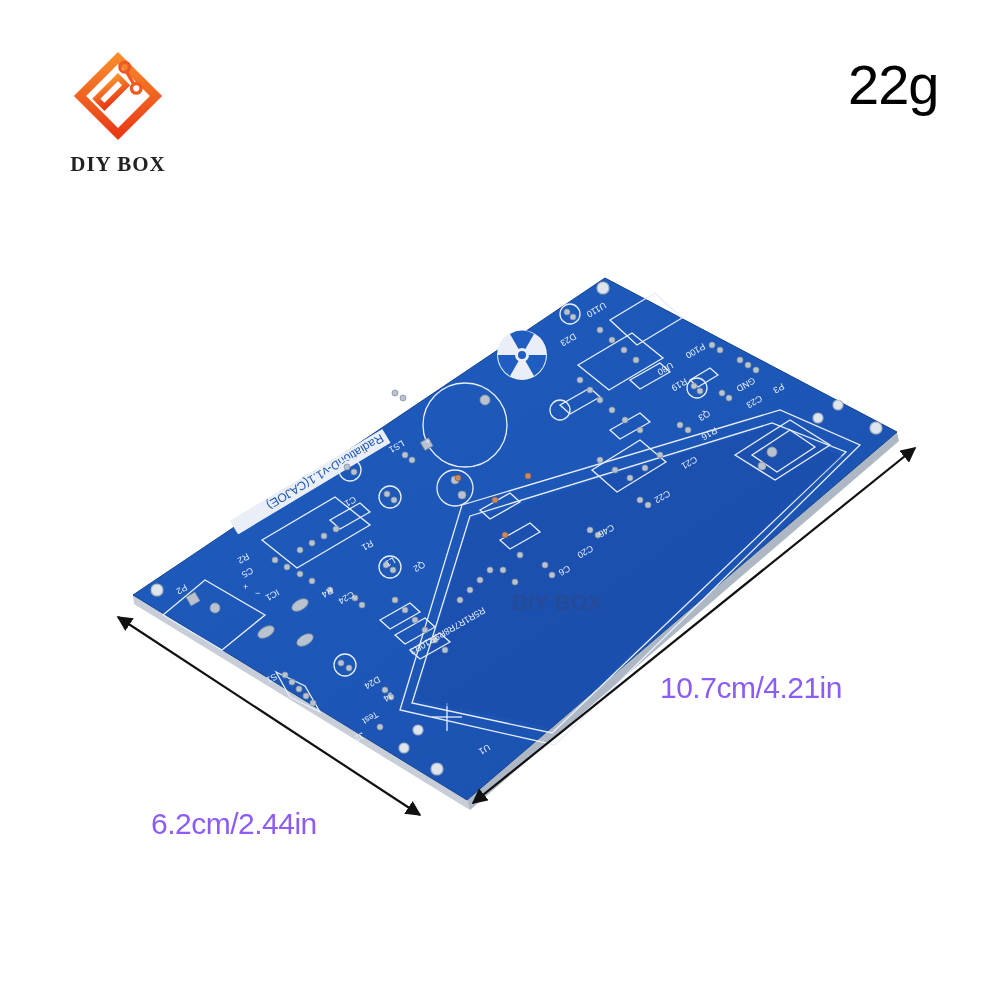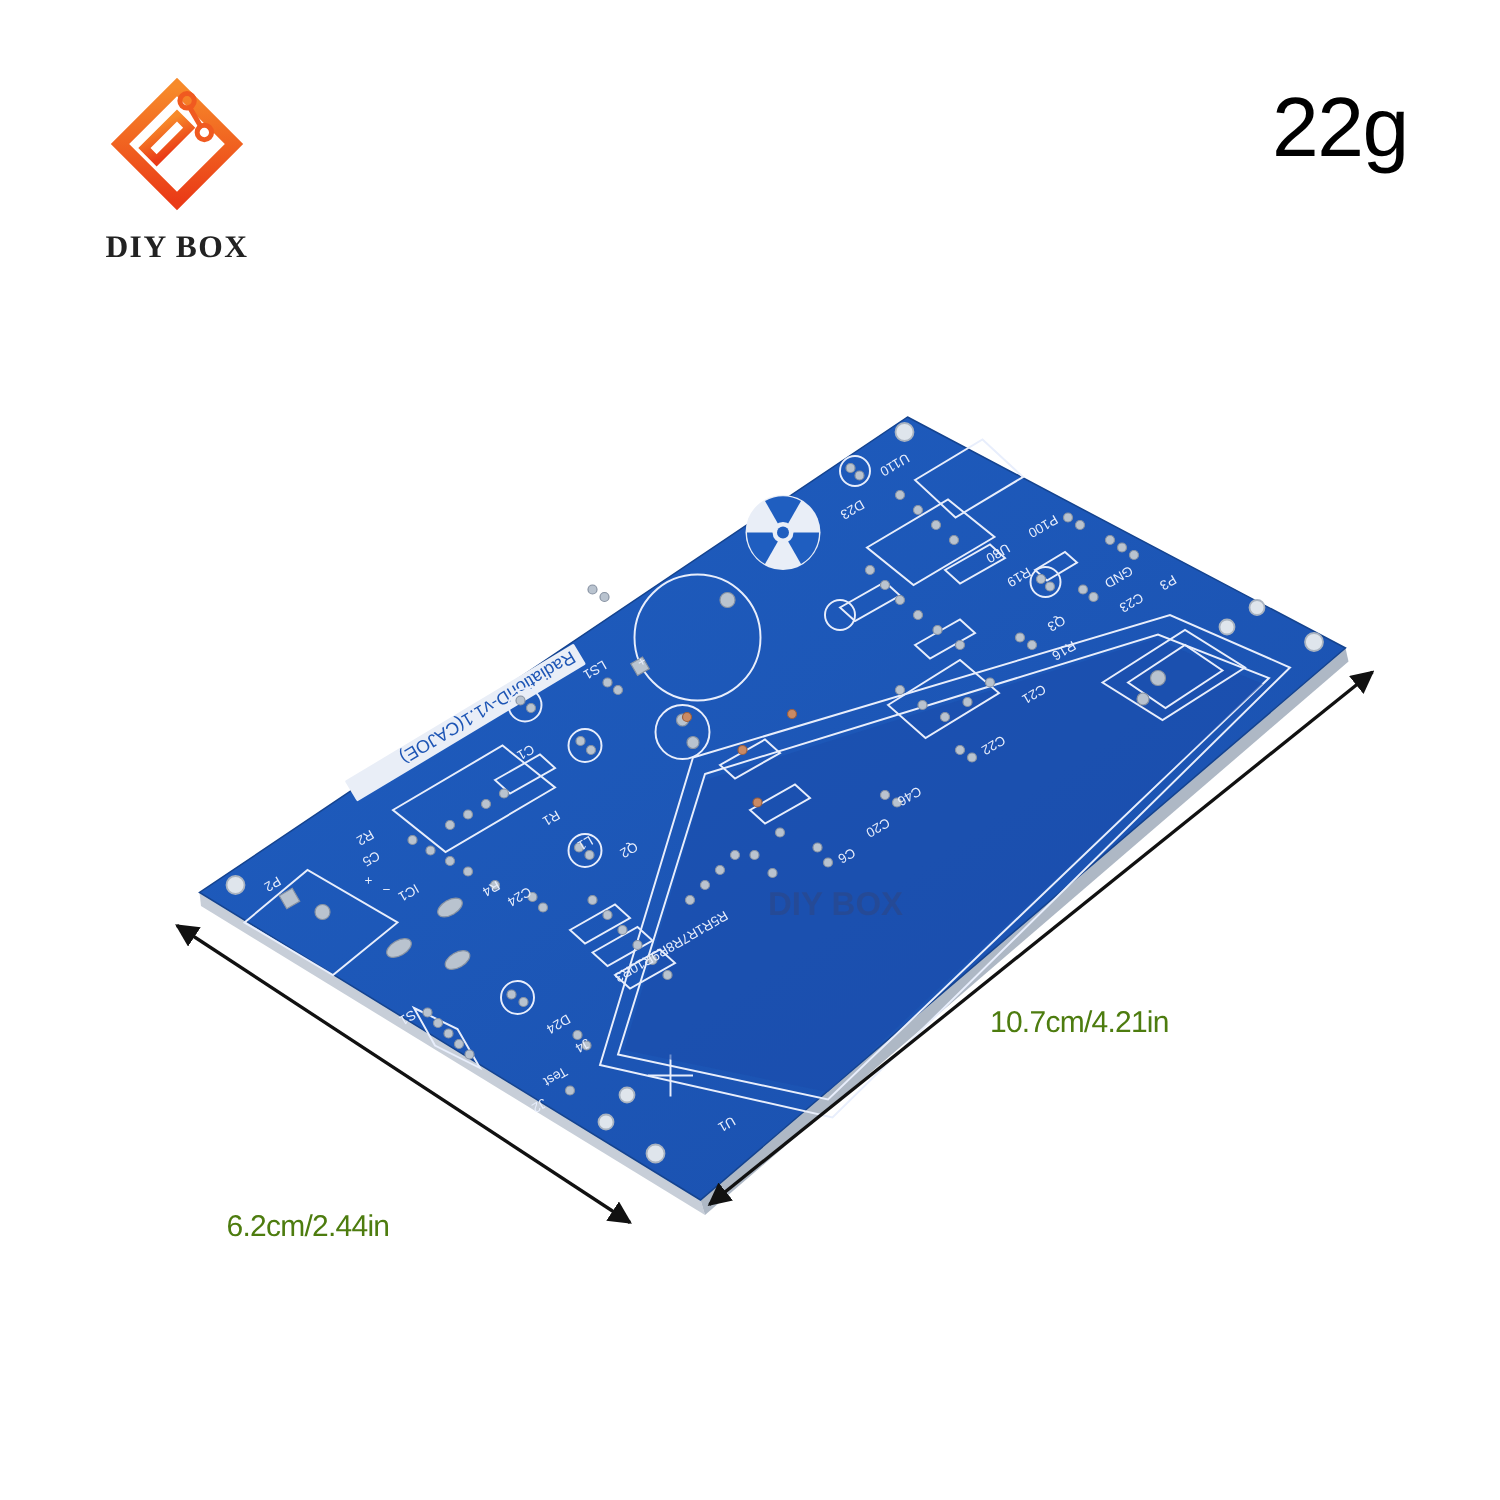--- a/index.html
+++ b/index.html
@@ -1,21 +1,21 @@
 <!DOCTYPE html>
 <html><head>
 <meta charset="utf-8">
 <style>
   html, body { margin:0; padding:0; background:#ffffff; }
   body { width:1000px; height:1000px; position:relative; overflow:hidden; font-family:"Liberation Sans", sans-serif; }
   .logo { position:absolute; left:62px; top:48px; width:110px; height:132px; }
   .logo-mark { position:absolute; left:8px; top:0; width:96px; height:96px; }
   .logo-text { position:absolute; left:0; top:104px; width:112px; text-align:center; font-family:"Liberation Serif", serif; font-weight:bold; font-size:21px; letter-spacing:1px; color:#222; white-space:nowrap; }
   .weight { position:absolute; left:848px; top:52px; font-size:56px; color:#000; font-family:"Liberation Sans", sans-serif; letter-spacing:-1px; }
-  .dim-label { position:absolute; font-size:20px; color:#4d7c0f; font-family:"Liberation Sans", sans-serif; white-space:nowrap; letter-spacing:-0.5px; }
+  .dim-label { position:absolute; font-size:30px; color:#8b5cf6; font-family:"Liberation Sans", sans-serif; white-space:nowrap; letter-spacing:-0.5px; }
   .dim-width { left:151px; top:763px;margin-top:44px; }
   .dim-length { left:660px; top:671px; }
   svg.board { position:absolute; left:0; top:0; width:1000px; height:1000px; }
   .silk { fill:none; stroke:#e8eefc; stroke-width:1.3; }
   .silk-text { fill:#e8eefc; font-family:"Liberation Sans", sans-serif; font-size:9px; }
   .pad { fill:#b9c3cf; stroke:#8893a3; stroke-width:0.8; }
   .pad-gold { fill:#c98a64; stroke:#9a5f40; stroke-width:0.8; }
   .hole { fill:#dfe5ec; stroke:#a9b3c0; stroke-width:1.2; }
 </style>
 </head>

